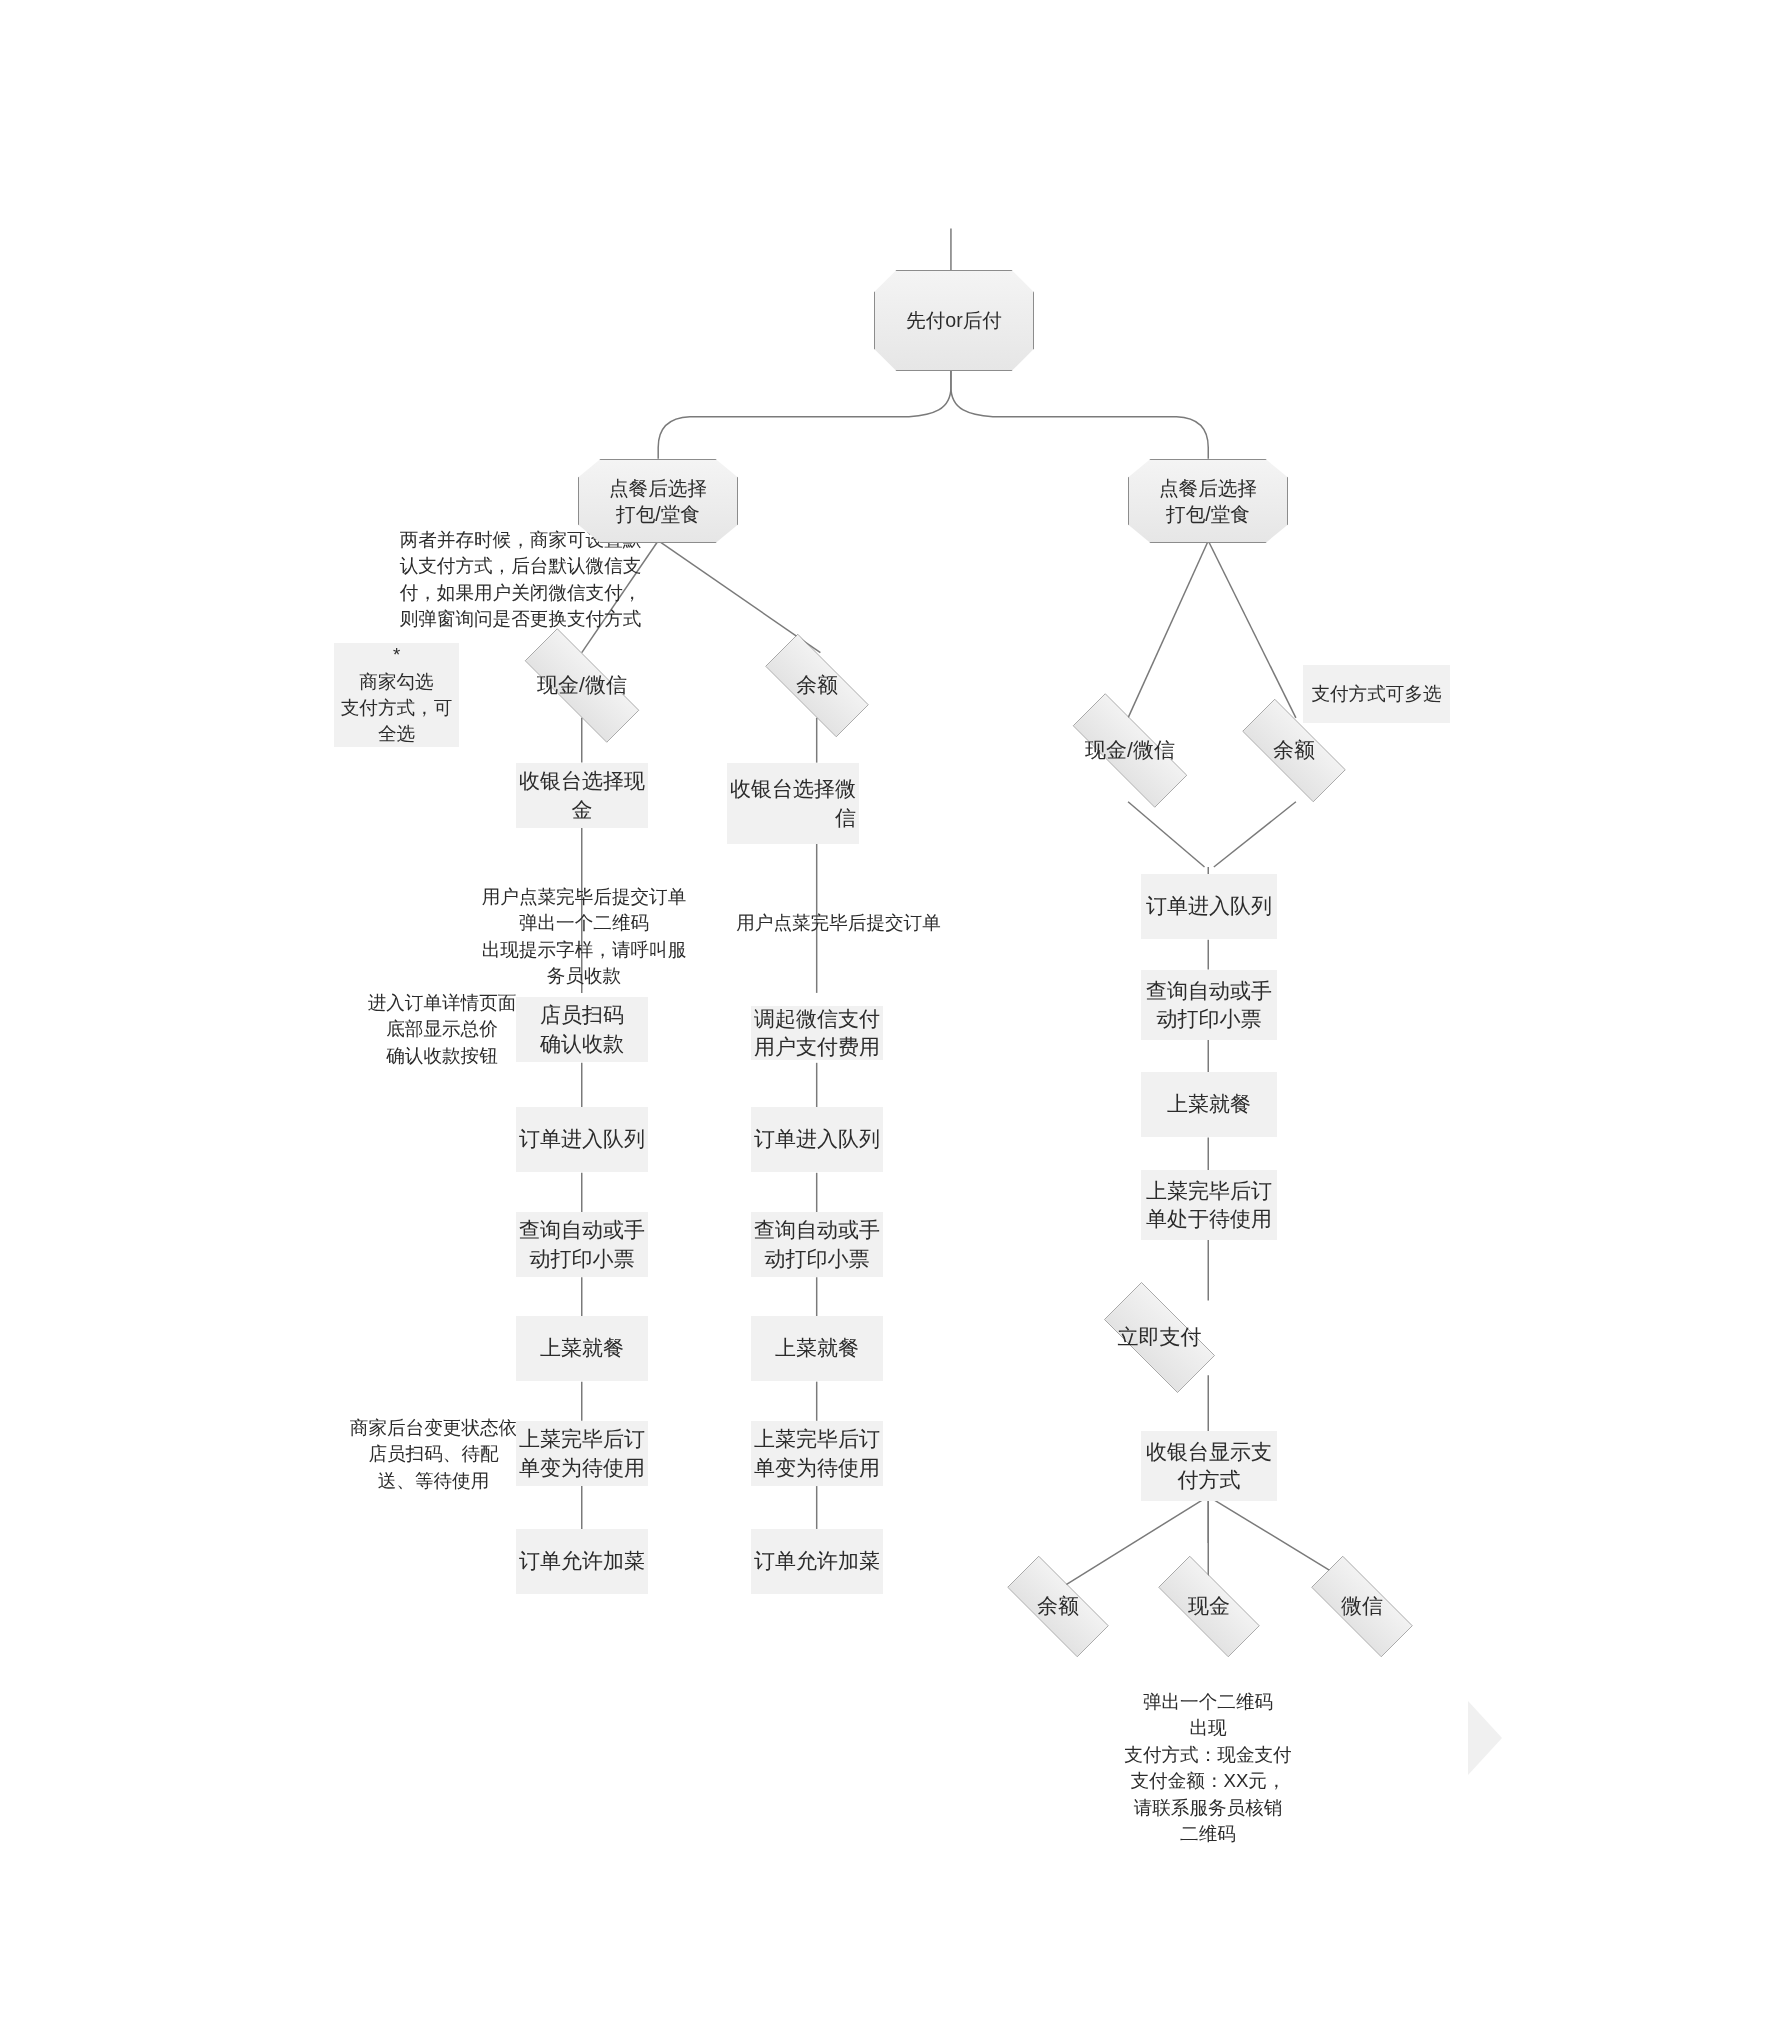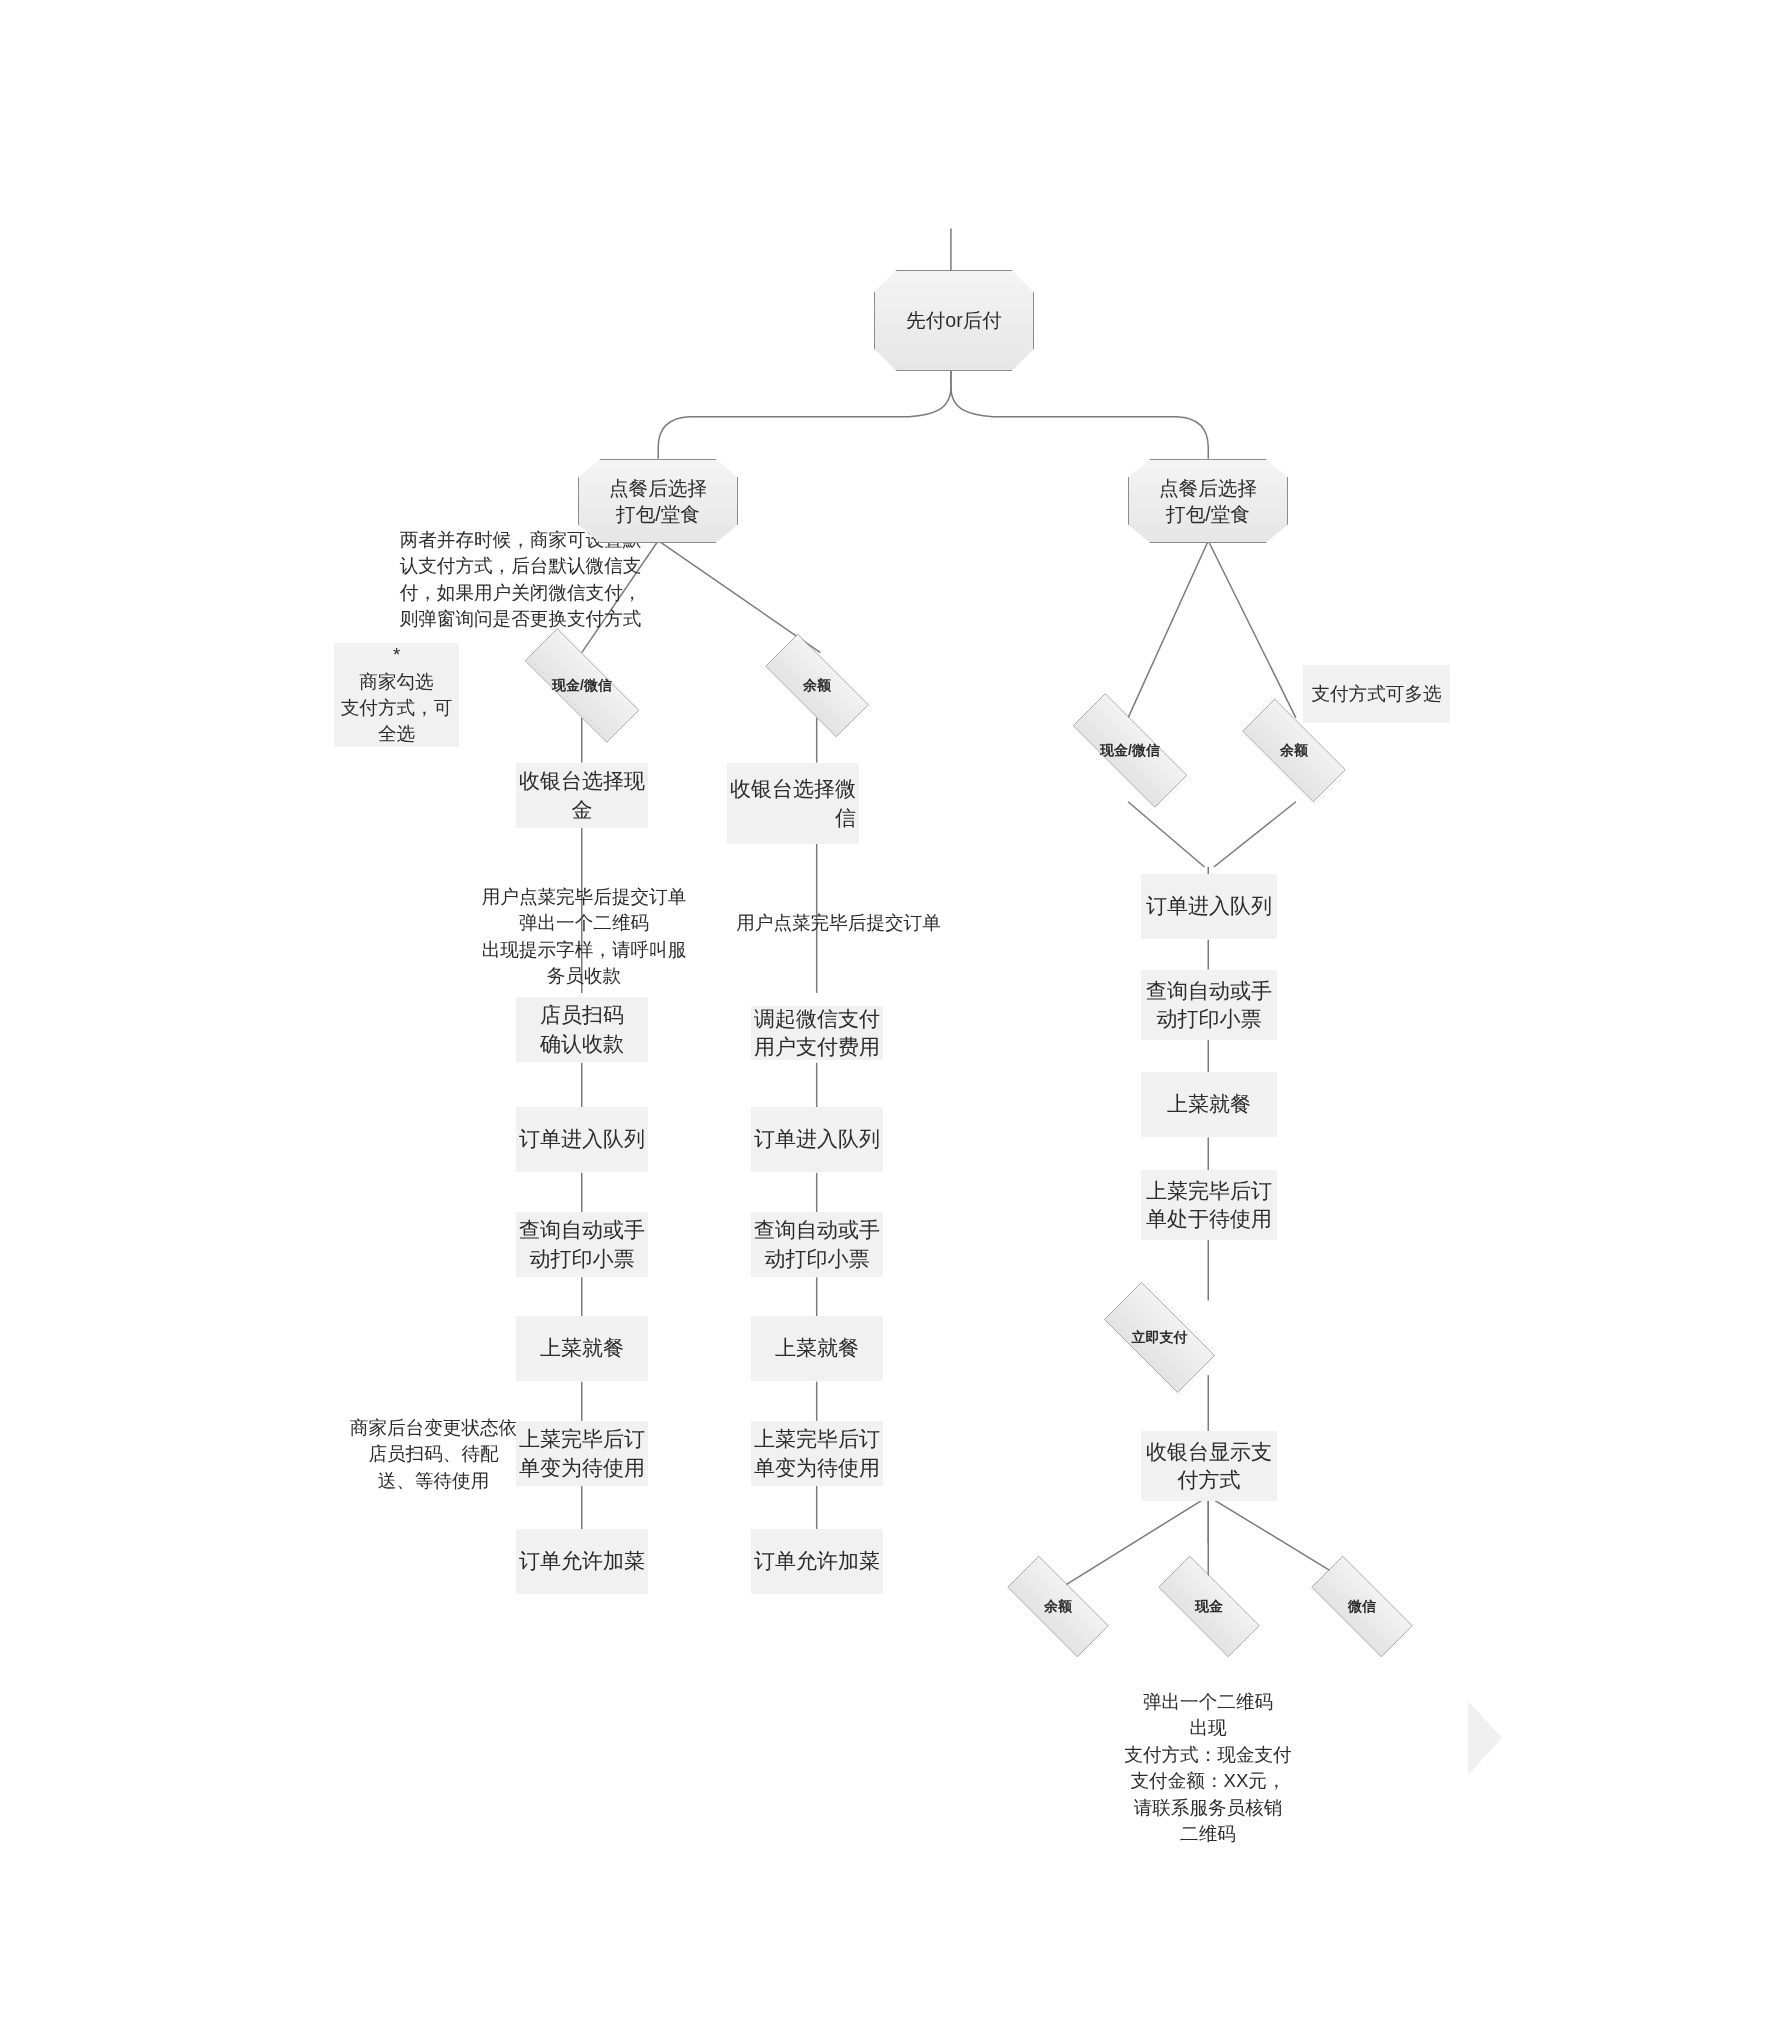--- a/index.html
+++ b/index.html
@@ -50,22 +50,21 @@
   }
   
   .n-box {
     background: #f1f1f1;
     border: none;
     font-size: 21px;
   }
   
   .n-diamond {
     background: transparent;
-    font-size: 14px;
-    font-weight: bold;
+    font-size: 21px;
   }
   .n-diamond .dia-shape {
     position: absolute;
     left: 0; top: 0; right: 0; bottom: 0;
     background: linear-gradient(180deg,#f2f2f2 0%,#e3e3e3 100%);
     border: 1.4px solid #8c8c8c;
     transform: rotate(45deg) scale(0.707);
     transform-origin: center center;
   }
   .n-diamond .dia-label {
@@ -175,20 +174,23 @@
 支付方式，可
 全选</div>
 
   <div class="note-gray" style="left:1303px; top:645px; width:147px; height:58px;margin-top:20px;">支付方式可多选</div>
 
   <div class="note-plain" style="left:459px; top:884px; width:250px;">用户点菜完毕后提交订单
 弹出一个二维码
 出现提示字样，请呼叫服
 务员收款</div>
 
+  <div class="note-plain" style="left:317px; top:990px; width:250px;">进入订单详情页面
+底部显示总价
+确认收款按钮</div>
 
   <div class="note-plain" style="left:708px; top:910px; width:261px;">用户点菜完毕后提交订单</div>
 
   <div class="note-plain" style="left:317px; top:1415px; width:233px;">商家后台变更状态依
 店员扫码、待配
 送、等待使用</div>
 
   <div class="note-plain" style="left:1087px; top:1689px; width:242px;">弹出一个二维码
 出现
 支付方式：现金支付

